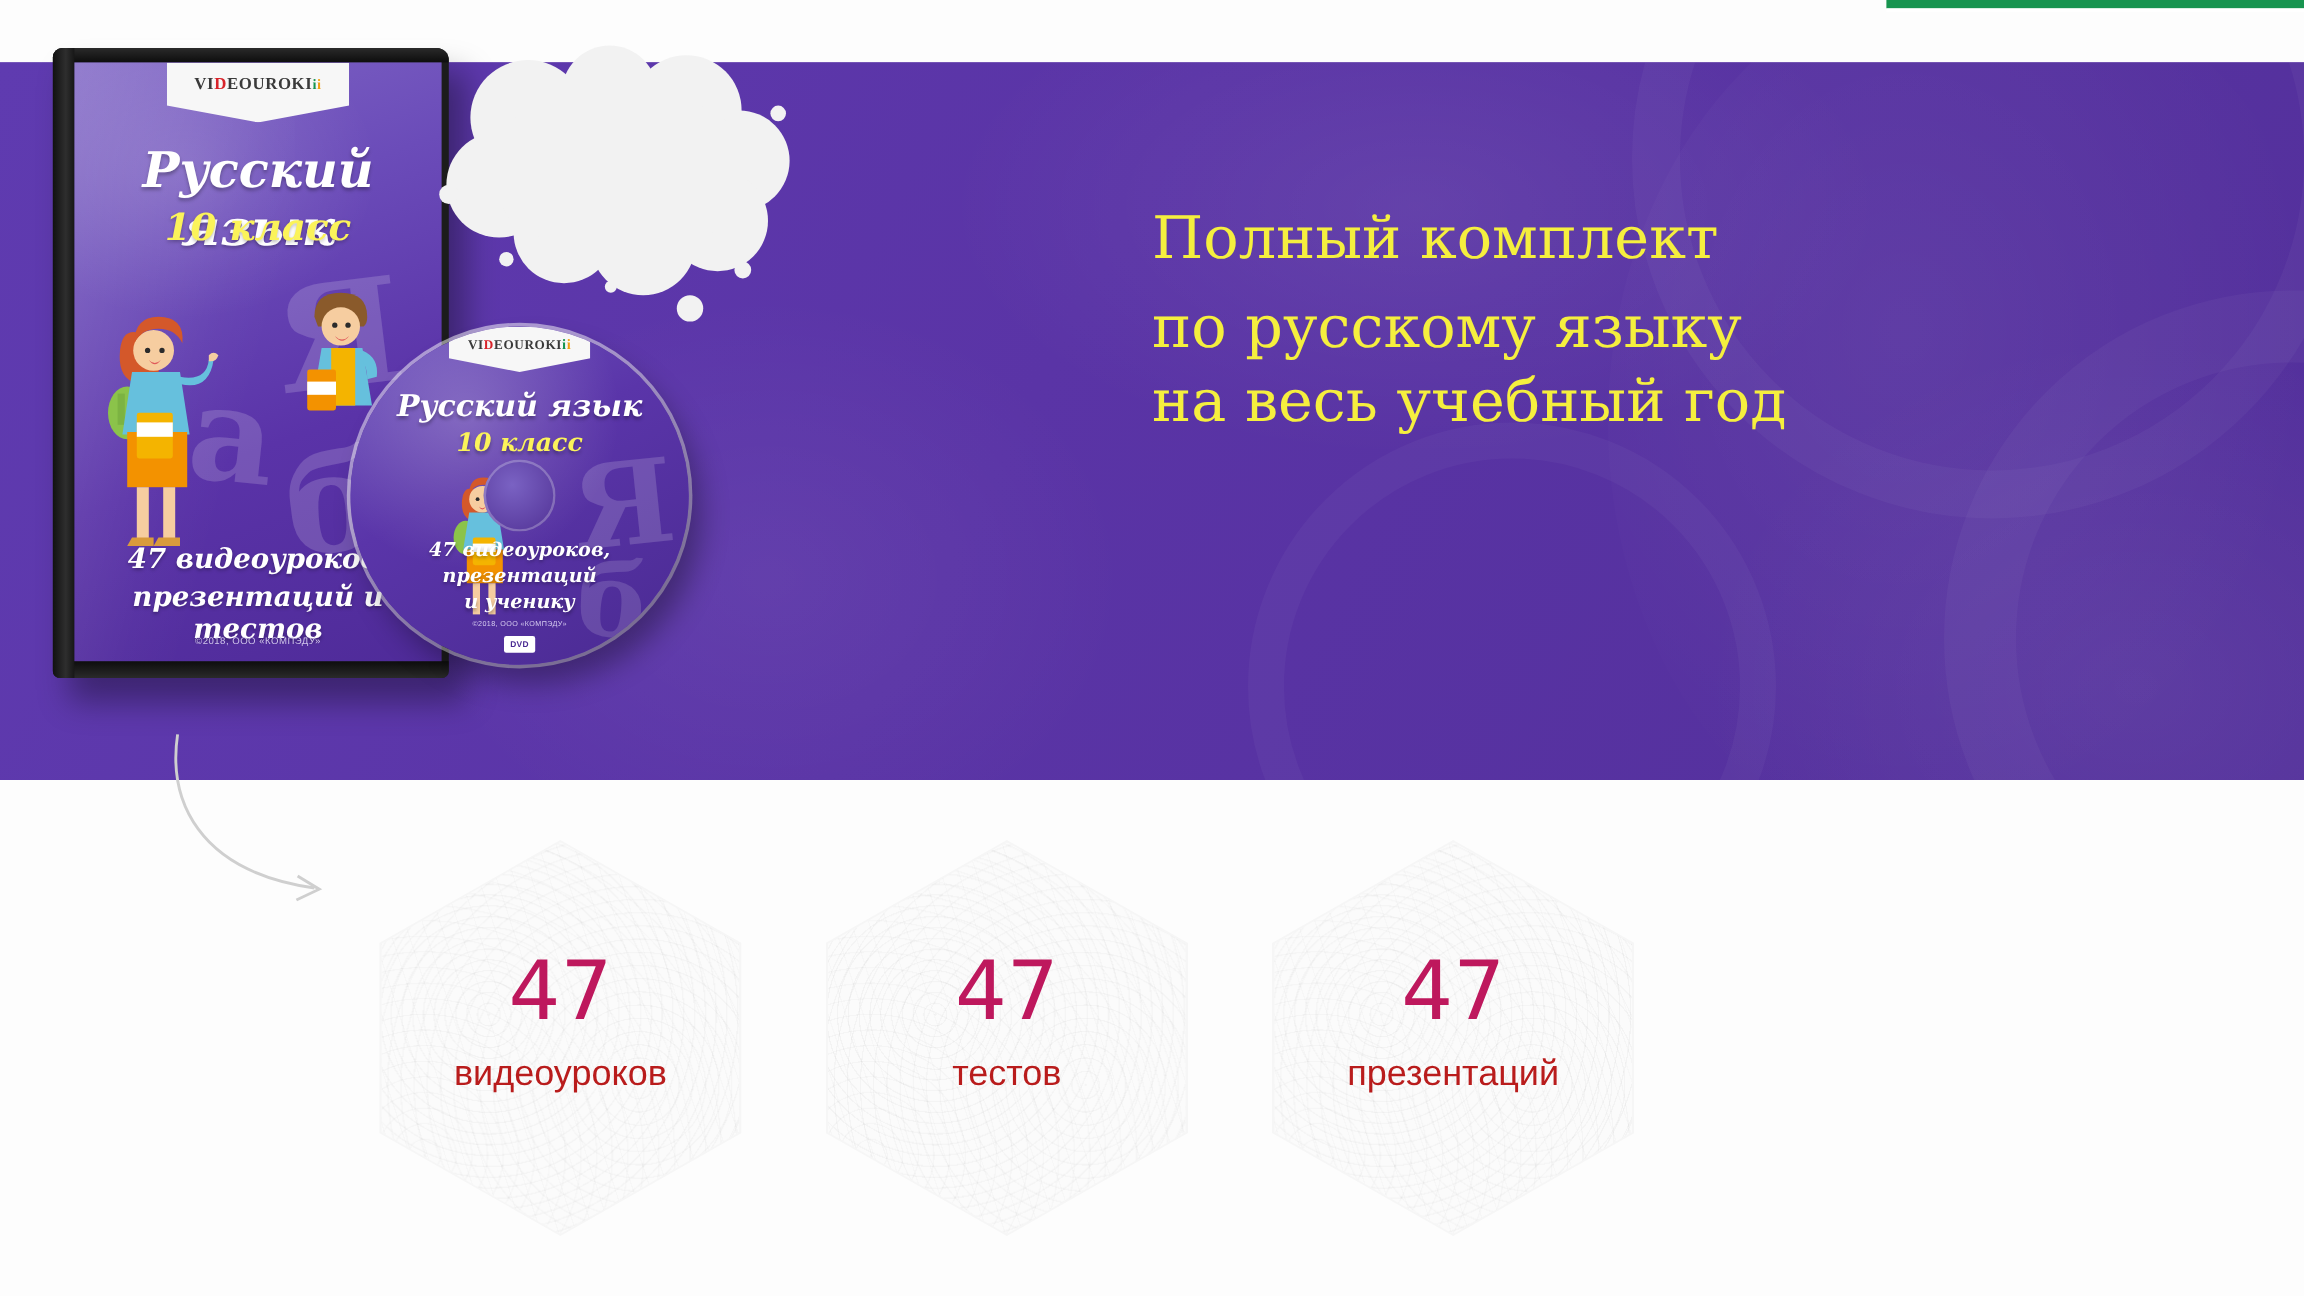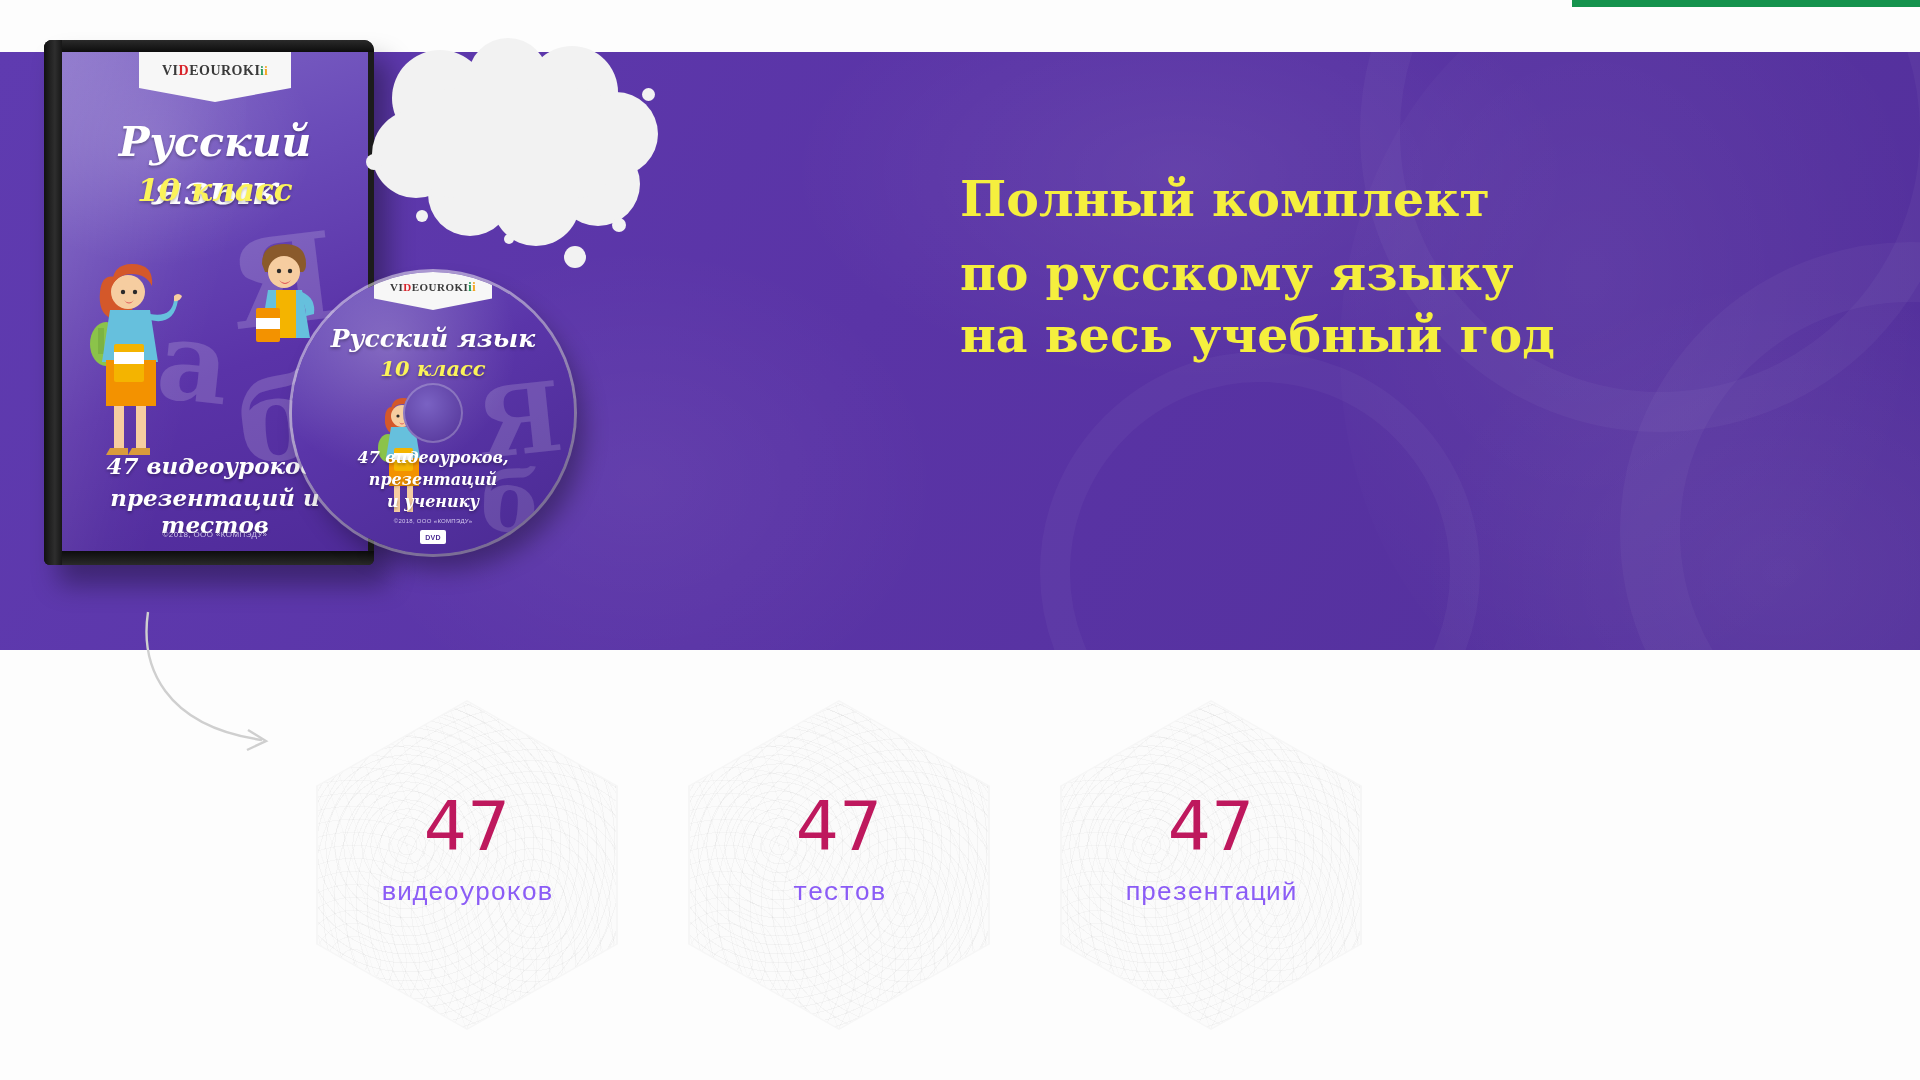--- a/index.html
+++ b/index.html
@@ -203,21 +203,21 @@
   .bub5{left:284px;top:46px;width:13px;height:13px;}
   .bub6{left:146px;top:192px;width:10px;height:10px;}
 
   
   .headline{
     position:absolute;left:960px;top:168px;width:880px;
     font-family:"DejaVu Serif", serif;
     font-size:49px;line-height:62px;color:#f5ef3e;
     letter-spacing:0px;
   }
-  .headline div{white-space:nowrap;font-weight:bold;}
+  .headline div{white-space:nowrap;}
   .headline .gap{height:12px;line-height:12px;}
 
   
   .hexrow{position:absolute;left:0;top:700px;width:1920px;height:330px;}
   .hex{
     position:absolute;width:302px;height:330px;
     clip-path:polygon(50% 0%,100% 26%,100% 74%,50% 100%,0% 74%,0% 26%);
     background:#f6f6f6;
   }
   .hex-inner{
@@ -233,21 +233,21 @@
   .hex.h1{left:316px;top:0px;}
   .hex.h2{left:688px;top:0px;}
   .hex.h3{left:1060px;top:0px;}
   .hex-num{
     position:absolute;left:0;right:0;top:93px;text-align:center;
     font-family:"DejaVu Sans", sans-serif;font-weight:normal;
     font-size:68px;color:#be185d;line-height:1;
   }
   .hex-lbl{
     position:absolute;left:0;right:0;top:178px;text-align:center;
-    font-family:Liberation Mono, monospace;font-size:26px;color:#8b5cf6;
+    font-family:Liberation Sans, sans-serif;font-size:30px;color:#b91c1c;
   }
 
   
   .arrow{position:absolute;left:130px;top:608px;width:210px;height:160px;pointer-events:none;}
 
   
   svg{display:block;overflow:visible;}
 </style>
 </head>
 <body>

